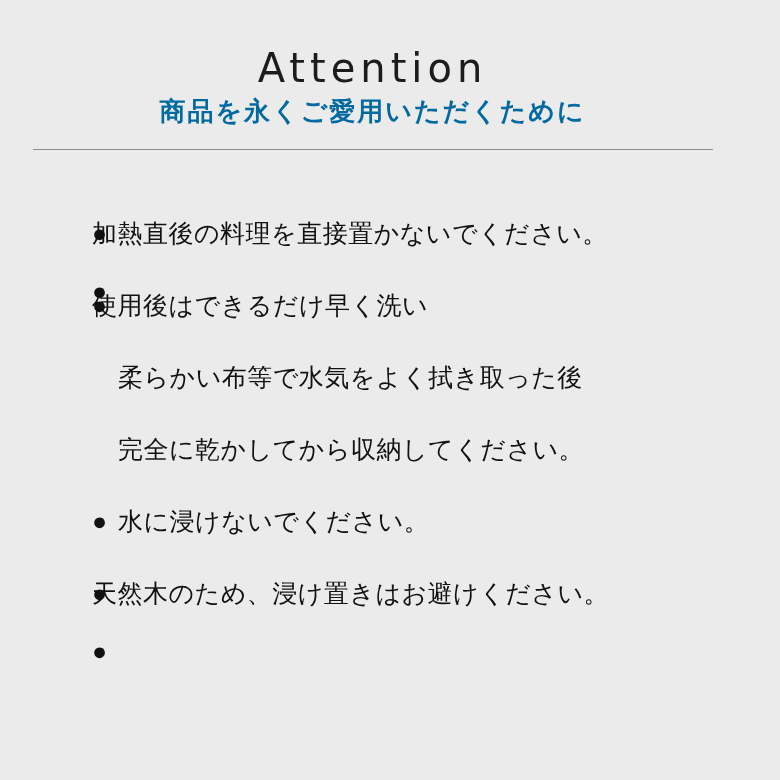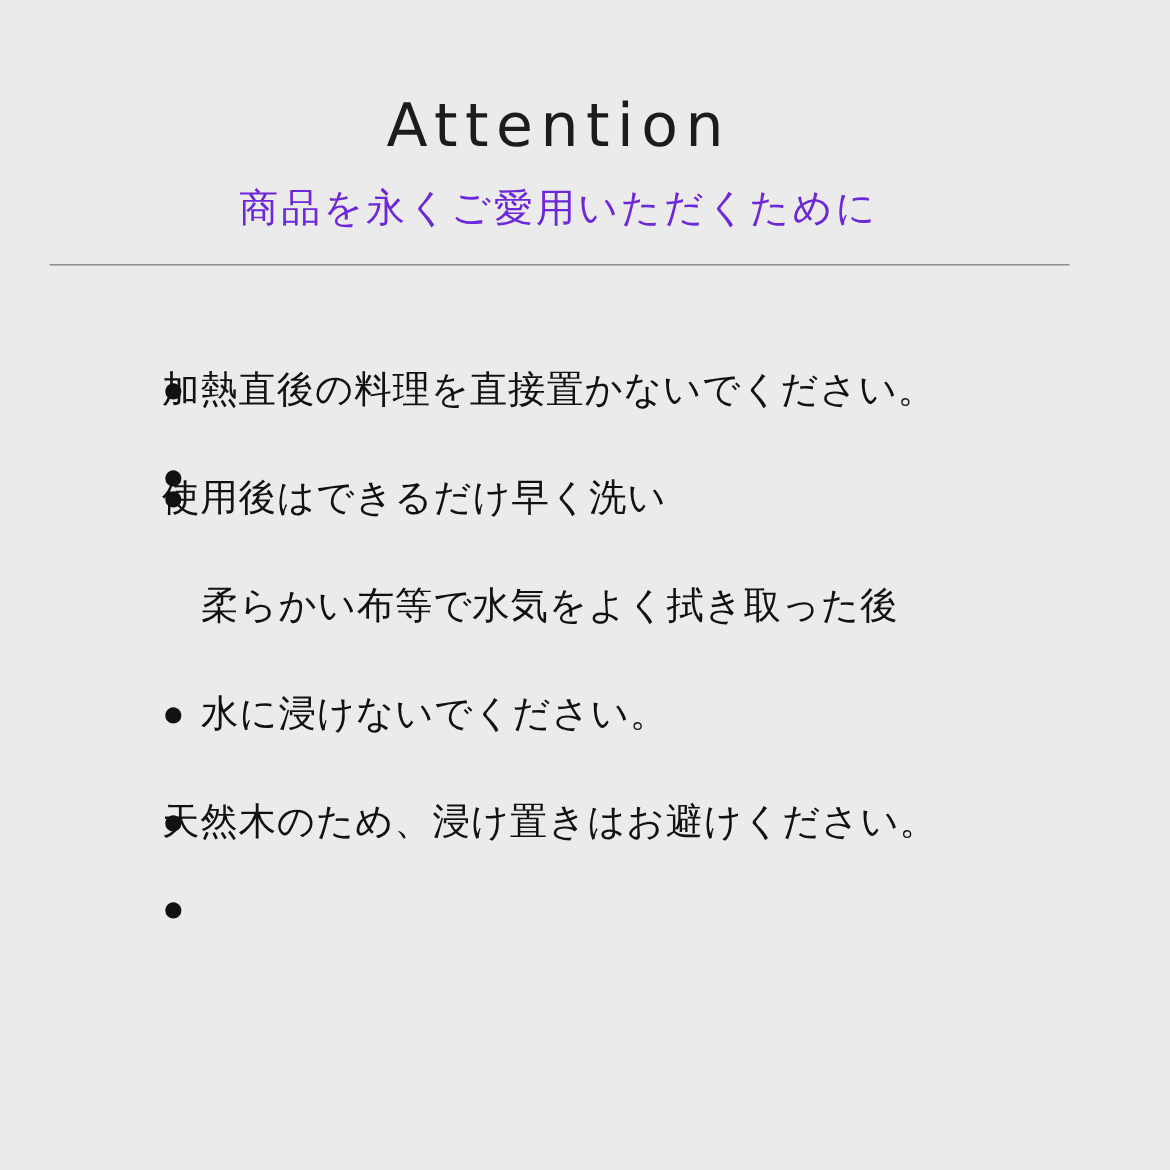--- a/index.html
+++ b/index.html
@@ -12,41 +12,41 @@
     background: #ebebeb;
     font-family: "Liberation Sans", sans-serif;
     color: #1a1a1a;
     overflow: hidden;
   }
   .page {
     position: relative;
     width: 745px;
     height: 780px;
     box-sizing: border-box;
-    padding: 16px;
+    padding: 0;
   }
   .header {
     text-align: center;
     padding-top: 46px;
   }
   .title {
     font-size: 40px;
     letter-spacing: 5px;
     font-weight: 400;
     color: #1c1c1c;
     line-height: 1.1;
     margin: 0;
     font-family: "DejaVu Sans", sans-serif;
   }
   .subtitle {
     font-size: 26px;
-    font-weight: 400;
+    font-weight: 700;
     letter-spacing: 2px;
-    margin-top: 17px;
-    color: #6d28d9;
+    margin-top: 6px;
+    color: #0369a1;
     line-height: 1.2;
   }
   .divider {
     width: 680px;
     height: 1px;
     background: #8e8e8e;
     margin: 22px auto 0 auto;
   }
   .list {
     margin: 0;
@@ -105,20 +105,21 @@
 
     <li class="item">
       <span class="bullet">●</span>
     </li>
 
     <li class="item">
       <span class="bullet">●</span>
       <span class="lines">
         <span class="line first">使用後はできるだけ早く洗い</span>
         <span class="line cont">柔らかい布等で水気をよく拭き取った後</span>
+        <span class="line cont">完全に乾かしてから収納してください。</span>
       </span>
     </li>
 
     <li class="item">
       <span class="bullet">●</span>
       <span class="lines">
         <span class="line cont">水に浸けないでください。</span>
       </span>
     </li>
 

